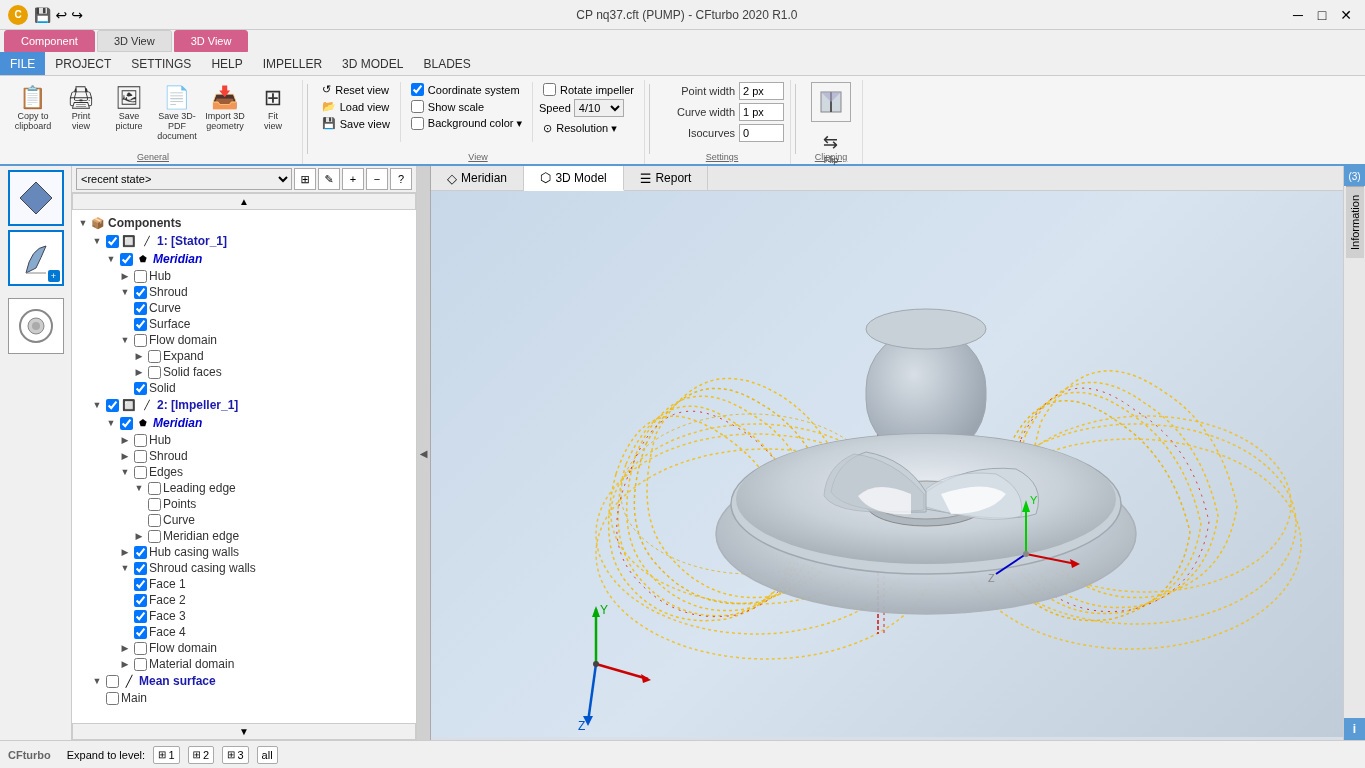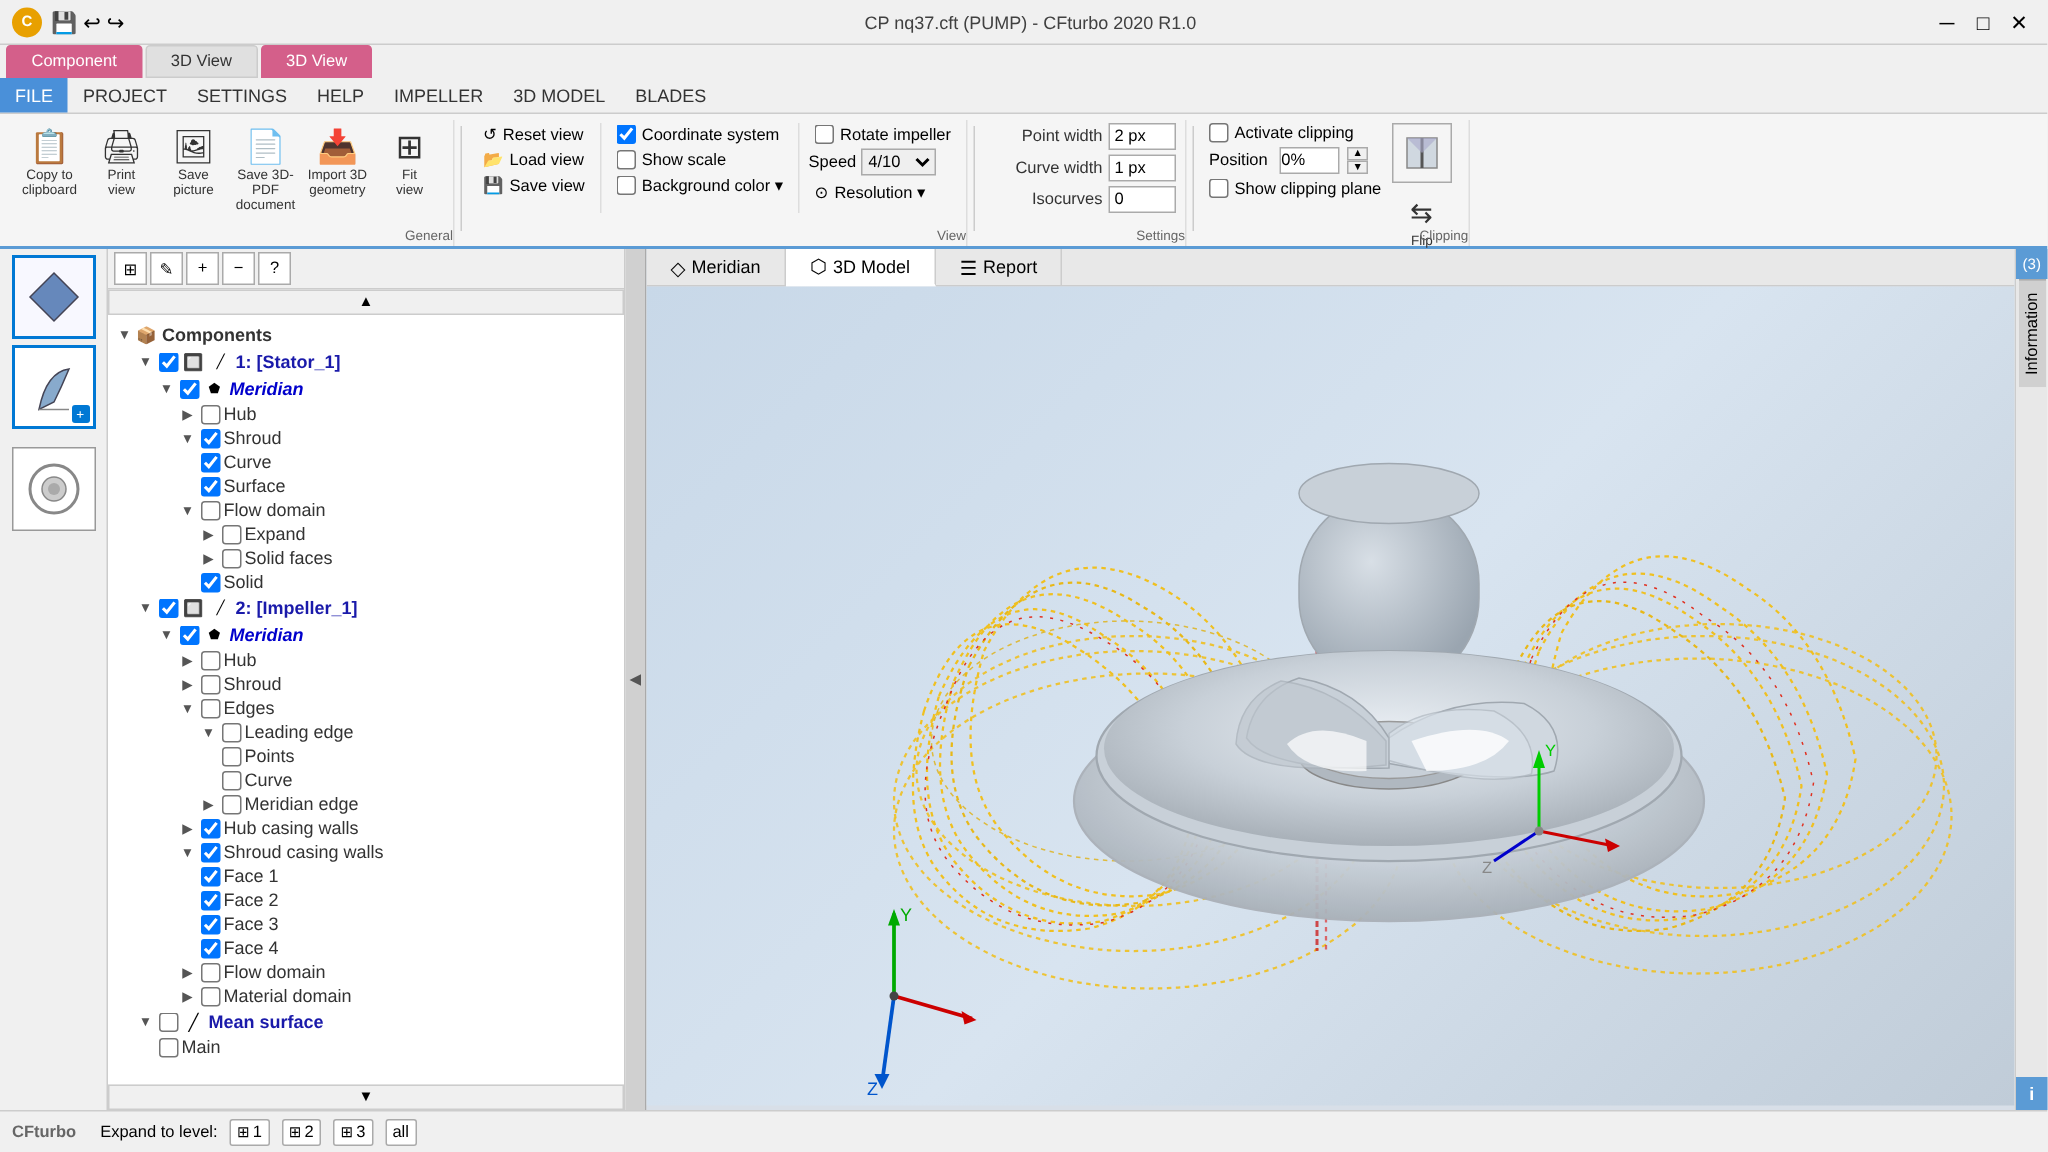--- a/index.html
+++ b/index.html
@@ -36,21 +36,21 @@
     
     #ribbon {
       display: flex; align-items: stretch; background: #f5f5f5; border-bottom: 2px solid #5b9bd5;
       height: 90px; padding: 4px 4px 0 4px; gap: 2px;
     }
     .ribbon-group {
       display: flex; flex-direction: column; align-items: center; border-right: 1px solid #ddd;
       padding: 2px 6px; position: relative;
     }
     .ribbon-group-label {
-      font-size: 9px; color: #666; position: absolute; bottom: 2px; left: 0; right: 0; text-align: right;
+      font-size: 9px; color: #666; position: absolute; bottom: 2px; left: 0; right: 0; text-align: center; text-decoration: underline;
     }
     .ribbon-items { display: flex; align-items: flex-start; gap: 2px; flex: 1; padding-bottom: 14px; }
     .ribbon-btn {
       display: flex; flex-direction: column; align-items: center; justify-content: center;
       width: 46px; padding: 4px 2px; cursor: pointer; border: 1px solid transparent;
       border-radius: 3px; background: transparent; font-size: 9px; color: #333; text-align: center; gap: 2px;
     }
     .ribbon-icon { font-size: 22px; line-height: 1; }
 
     
@@ -274,38 +274,20 @@
         </div>
       </div>
     </div>
     <div class="ribbon-group-label">Settings</div>
   </div>
 
   <div class="ribbon-separator"></div>
 
   <div class="ribbon-group">
     <div class="ribbon-items">
-      <div class="clipping-area">
-        <div class="clipping-row">
-          <input type="checkbox" style="">
-          <span>Activate clipping</span>
-        </div>
-        <div class="clipping-row">
-          <span>Position</span>
-          <input type="text" value="0%" style="width: 40px; height: 18px; font-size: 11px; border: 1px solid rgb(170, 170, 170); margin-left: 4px;">
-          <div style="display:flex;flex-direction:column;margin-left:1px;">
-            <button style="height:9px;width:14px;font-size:7px;border:1px solid #aaa;background:#f0f0f0;cursor:pointer;padding:0;">▲</button>
-            <button style="height:9px;width:14px;font-size:7px;border:1px solid #aaa;background:#f0f0f0;cursor:pointer;padding:0;">▼</button>
-          </div>
-        </div>
-        <div class="clipping-row">
-          <input type="checkbox" style="">
-          <span>Show clipping plane</span>
-        </div>
-      </div>
 
       <div style="display:flex;flex-direction:column;align-items:center;gap:4px;padding-bottom:14px;">
         <div style="width:40px;height:40px;border:1px solid #aaa;background:#f5f5f5;display:flex;align-items:center;justify-content:center;cursor:pointer;">
 
           <svg width="30" height="30">
             <rect x="5" y="5" width="20" height="20" fill="#d0d8e0" stroke="#888" stroke-width="1"></rect>
             <line x1="15" y1="5" x2="15" y2="25" stroke="#555" stroke-width="2"></line>
             <polygon points="5,5 25,5 15,15" fill="#aac" opacity="0.6"></polygon>
           </svg>
         </div>
@@ -342,20 +324,23 @@
         <circle cx="20" cy="20" r="16" fill="none" stroke="#888" stroke-width="2"></circle>
         <circle cx="20" cy="20" r="8" fill="#ccc" stroke="#888" stroke-width="1"></circle>
         <circle cx="20" cy="20" r="4" fill="#aaa"></circle>
       </svg>
     </div>
   </div>
 
   <div id="tree-panel">
 
     <div id="tree-toolbar">
+      <select style="flex:1;height:22px;font-size:11px;border:1px solid #aaa;">
+        <option>&lt;recent state&gt;</option>
+      </select>
       <button class="tree-tool-btn">⊞</button>
       <button class="tree-tool-btn">✎</button>
       <button class="tree-tool-btn">+</button>
       <button class="tree-tool-btn">−</button>
       <button class="tree-tool-btn">?</button>
     </div>
 
     <div class="tree-scroll-up">▲</div>
 
     <div id="tree-content">

